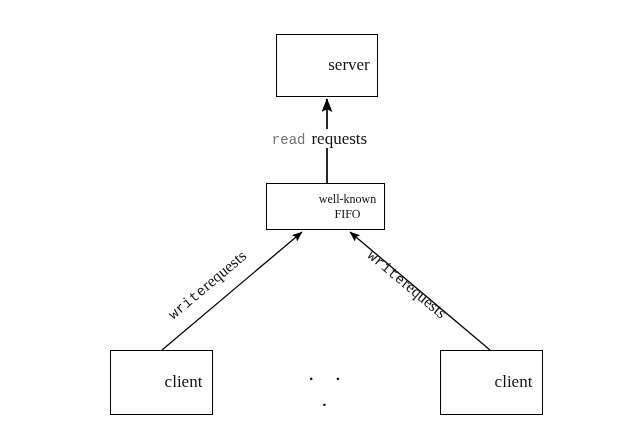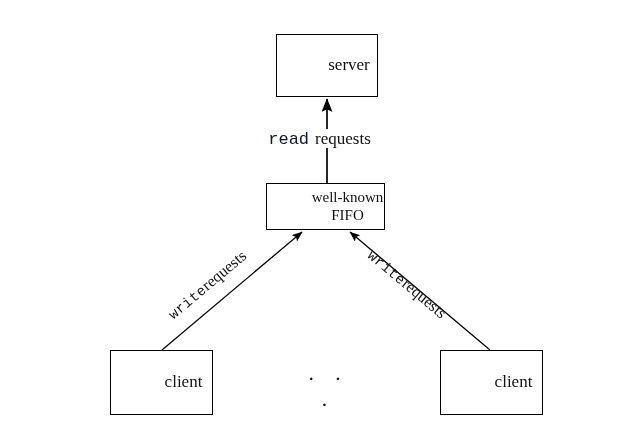--- a/index.html
+++ b/index.html
@@ -40,21 +40,21 @@
     top: 34px;
     width: 102px;
     height: 63px;
     font-size: 17px;
   }
   #fifo-box {
     left: 266px;
     top: 183px;
     width: 119px;
     height: 47px;
-    font-size: 15px;
+    font-size: 12px;
     align-items: center;
   }
   #client-left-box {
     left: 110px;
     top: 350px;
     width: 103px;
     height: 65px;
     font-size: 17px;
   }
   #client-right-box {
@@ -80,22 +80,22 @@
     position: absolute;
     left: 0;
     top: 129px;
     width: 639px;
     text-align: center;
     z-index: 4;
     pointer-events: none;
   }
   #read-label .mono {
     font-family: "Liberation Mono", "DejaVu Sans Mono", monospace;
-    font-size: 17px;
-    color: #0f172a;
+    font-size: 14px;
+    color: #737373;
     background: #ffffff;
     padding: 0 3px 0 0;
   }
   #read-label .serif {
     font-family: "Liberation Serif", "DejaVu Serif", serif;
     font-size: 17px;
     color: #111111;
     background: #ffffff;
     padding: 0 0 0 3px;
   }

